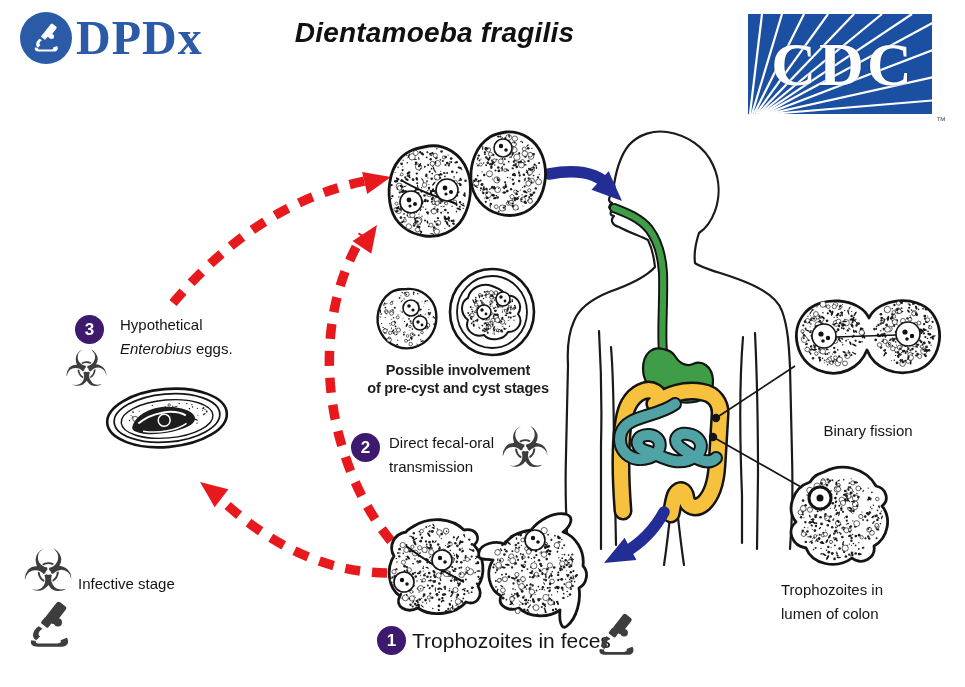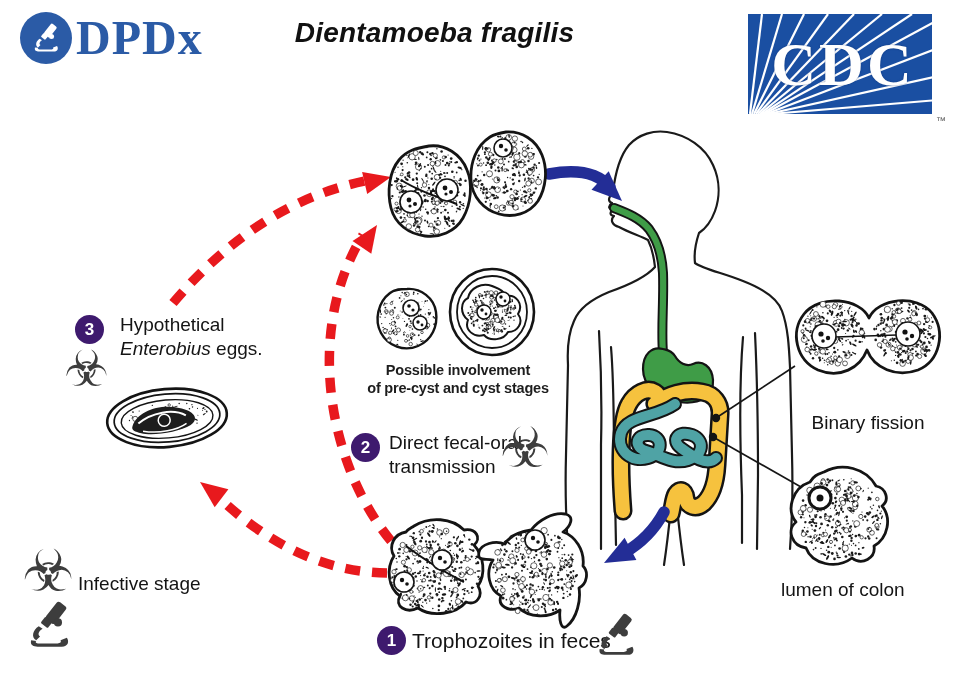--- a/index.html
+++ b/index.html
@@ -22,25 +22,25 @@
          font-style:italic;letter-spacing:.2px;}
   .cdc{left:748px;top:14px;width:184px;height:100px;background:var(--cdc_blue,#1a4fa2);}
   .cdc svg{position:absolute;left:0;top:0;}
   .cdc-text{position:absolute;left:0;top:0;width:190px;height:100px;display:flex;align-items:center;
             justify-content:center;font-family:"Liberation Serif","DejaVu Serif",serif;
             font-weight:bold;font-size:62px;color:#fff;letter-spacing:3px;text-shadow:0 0 2px rgba(10,40,100,.6);}
   .cdc-tm{left:936px;top:115px;font-size:10px;color:#555;}
   
   .badge{width:29px;height:29px;border-radius:50%;background:var(--badge_purple,#3e1a6e);
          color:#fff;font-weight:bold;font-size:17px;display:flex;align-items:center;justify-content:center;}
-  .lbl{font-size:19px;line-height:24px;color:#141414;}
+  .lbl{font-size:15px;line-height:24px;color:#141414;}
   .lbl-big{font-size:21px;color:#141414;}
   .caption{font-size:14.5px;line-height:18px;font-weight:600;text-align:center;letter-spacing:-.2px;color:#1d1d1d;}
   .bio{font-family:"DejaVu Sans",sans-serif;color:var(--icon_gray,#3d3d3d);line-height:1;}
-  .center{text-align:center;}
+  .center{text-align:center;margin-top:8px;}
   svg{display:block;}
   .body-line{fill:none;stroke:var(--outline_black,#1a1a1a);stroke-width:2.2;stroke-linecap:round;stroke-linejoin:round;}
   .cell-outline{fill:#fff;stroke:#141414;stroke-width:2.8;stroke-linejoin:round;}
   .cell-thin{fill:none;stroke:#141414;stroke-width:1.8;}
   .nucleus{fill:#fff;stroke:#141414;stroke-width:1.6;}
   .red-dash{fill:none;stroke:var(--arrow_red,#e8191d);stroke-width:9.5;stroke-dasharray:15 12;}
   .blue-line{fill:none;stroke:var(--arrow_blue,#232d96);stroke-width:11.5;stroke-linecap:round;}
   .red-head{fill:var(--arrow_red,#e8191d);}
   .blue-head{fill:var(--arrow_blue,#232d96);}
   .ptr{stroke:#161616;stroke-width:1.7;}
@@ -2903,20 +2903,21 @@
       <rect x="19" y="1" width="9" height="17" rx="2" transform="rotate(38 23.5 9.5)"></rect>
       <rect x="12.5" y="14" width="7" height="6" rx="1" transform="rotate(38 16 17)"></rect>
       <circle cx="25" cy="17" r="3.2"></circle>
       <path d="M10,20 C5,23 4,29 8,31 L11,28 C9,27 9.5,24 13,22 Z"></path>
       <path d="M4,31 C3,35 6,36 9,36 L28,36 C33,36 34,32 32,29 L27,31 C28,33 26,33.5 24,33.5 L10,33.5 C8,33.5 7,32.5 8,31.5 Z"></path>
     </g>
   </svg>
 
   <div class="abs lbl center" style="left:788px;top:411px;width:160px;">Binary fission</div>
   <div class="abs lbl" style="left:781px;top:578px;width:160px;">
+    <div>Trophozoites in</div>
     <div>lumen of colon</div>
   </div>
 
   <div class="abs bio" style="left:22px;top:542px;font-size:58px;">☣</div>
   <div class="abs lbl" style="left:78px;top:572px;">Infective stage</div>
   <svg class="abs" style="left:26px;top:600px;" width="46" height="50" viewBox="0 0 36 38">
     <g class="mic">
       <rect x="19" y="1" width="9" height="17" rx="2" transform="rotate(38 23.5 9.5)"></rect>
       <rect x="12.5" y="14" width="7" height="6" rx="1" transform="rotate(38 16 17)"></rect>
       <circle cx="25" cy="17" r="3.2"></circle>

